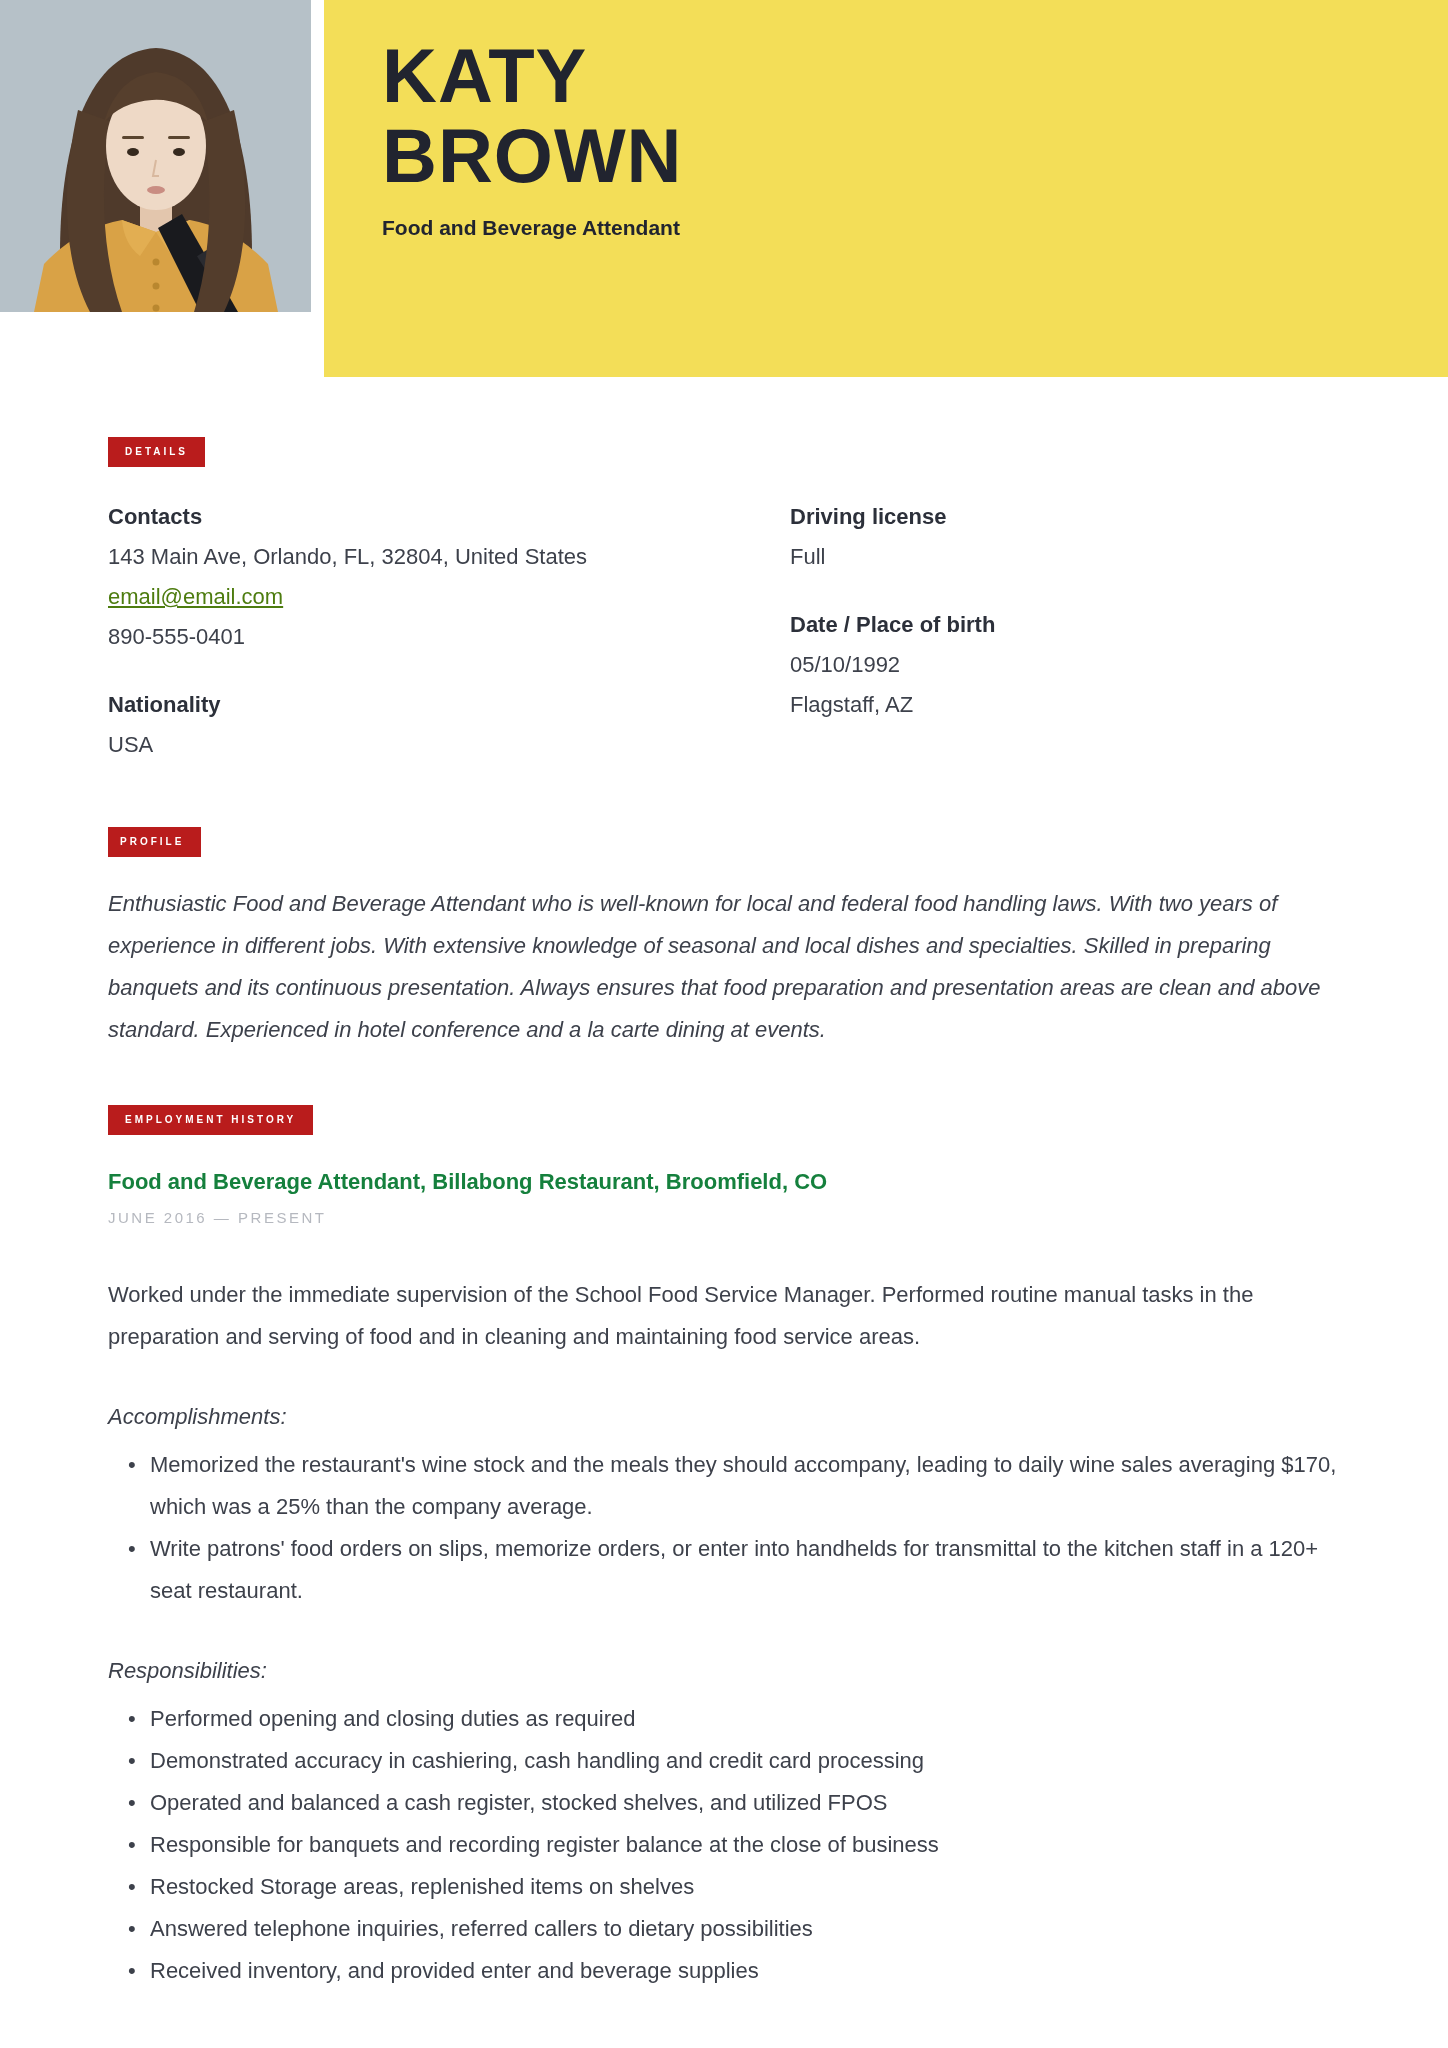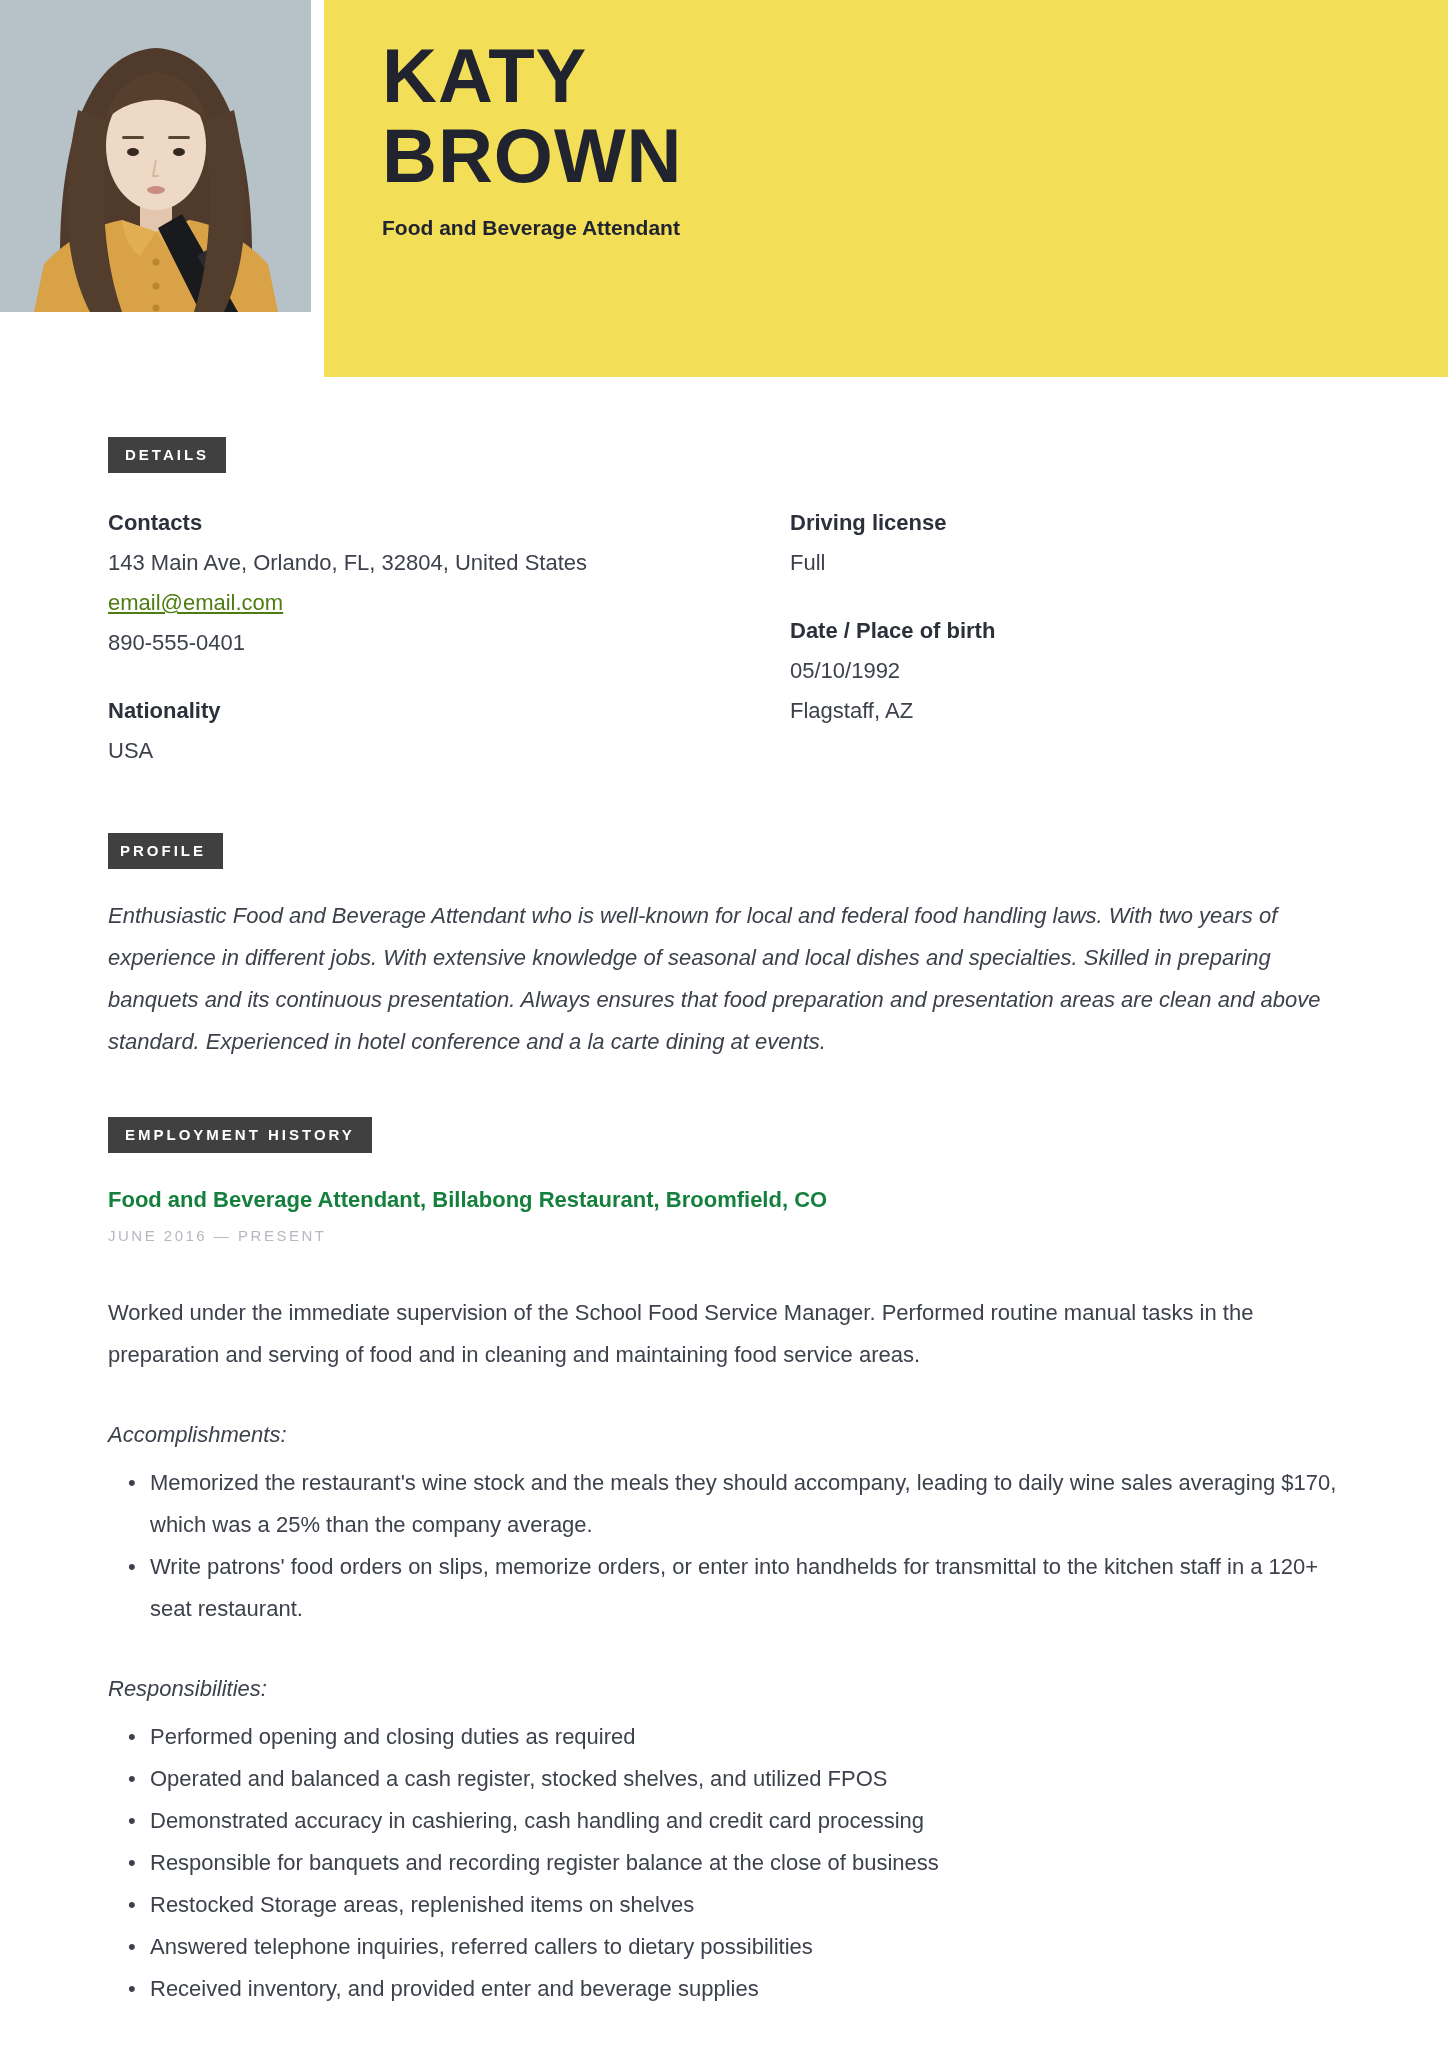--- a/index.html
+++ b/index.html
@@ -13,22 +13,22 @@
   .photo-wrap { width:311px; height:312px; flex:none; overflow:hidden; }
   .photo-wrap svg { display:block; }
   .header-gap { width:13px; background:#ffffff; flex:none; }
   .masthead { flex:1; background:#F3DE58; padding:36px 40px 0 58px; }
   .name { font-size:76px; line-height:80px; font-weight:700; letter-spacing:1px; color:#21242F; }
   .subtitle { font-size:21px; font-weight:700; color:#21242F; margin-top:20px; }
 
   
   .content { padding:0 108px; }
   .badge {
-    display:inline-block; background:#404040; color:#ffffff;
-    font-size:15px; font-weight:700; letter-spacing:3px;
+    display:inline-block; background:#b91c1c; color:#ffffff;
+    font-size:10px; font-weight:700; letter-spacing:3px;
     padding:9px 17px 10px; text-transform:uppercase; white-space:nowrap;
   }
   .badge.details { margin-top:60px; }
   .badge.profile { margin-top:62px;padding-left:12px; }
   .badge.employment { margin-top:54px; }
 
   
   .details-grid { display:grid; grid-template-columns:682px 1fr; margin-top:2px; }
   .field-label { font-size:22px; font-weight:700; color:#2c303a; line-height:40px; margin-top:28px; }
   .field-value { font-size:22px; line-height:40px; color:#3d414b; }
@@ -140,22 +140,22 @@
 
     <div class="list-label">Accomplishments:</div>
     <ul class="bullets">
       <li>Memorized the restaurant's wine stock and the meals they should accompany, leading to daily wine sales averaging $170, which was a 25% than the company average.</li>
       <li>Write patrons' food orders on slips, memorize orders, or enter into handhelds for transmittal to the kitchen staff in a 120+ seat restaurant.</li>
     </ul>
 
     <div class="list-label">Responsibilities:</div>
     <ul class="bullets">
       <li>Performed opening and closing duties as required</li>
+      <li>Demonstrated accuracy in cashiering, cash handling and credit card processing</li>
       <li>Operated and balanced a cash register, stocked shelves, and utilized FPOS</li>
-      <li>Demonstrated accuracy in cashiering, cash handling and credit card processing</li>
       <li>Responsible for banquets and recording register balance at the close of business</li>
       <li>Restocked Storage areas, replenished items on shelves</li>
       <li>Answered telephone inquiries, referred callers to dietary possibilities</li>
       <li>Received inventory, and provided enter and beverage supplies</li>
     </ul>
 
   </div>
 </div>
 
 </body></html>

